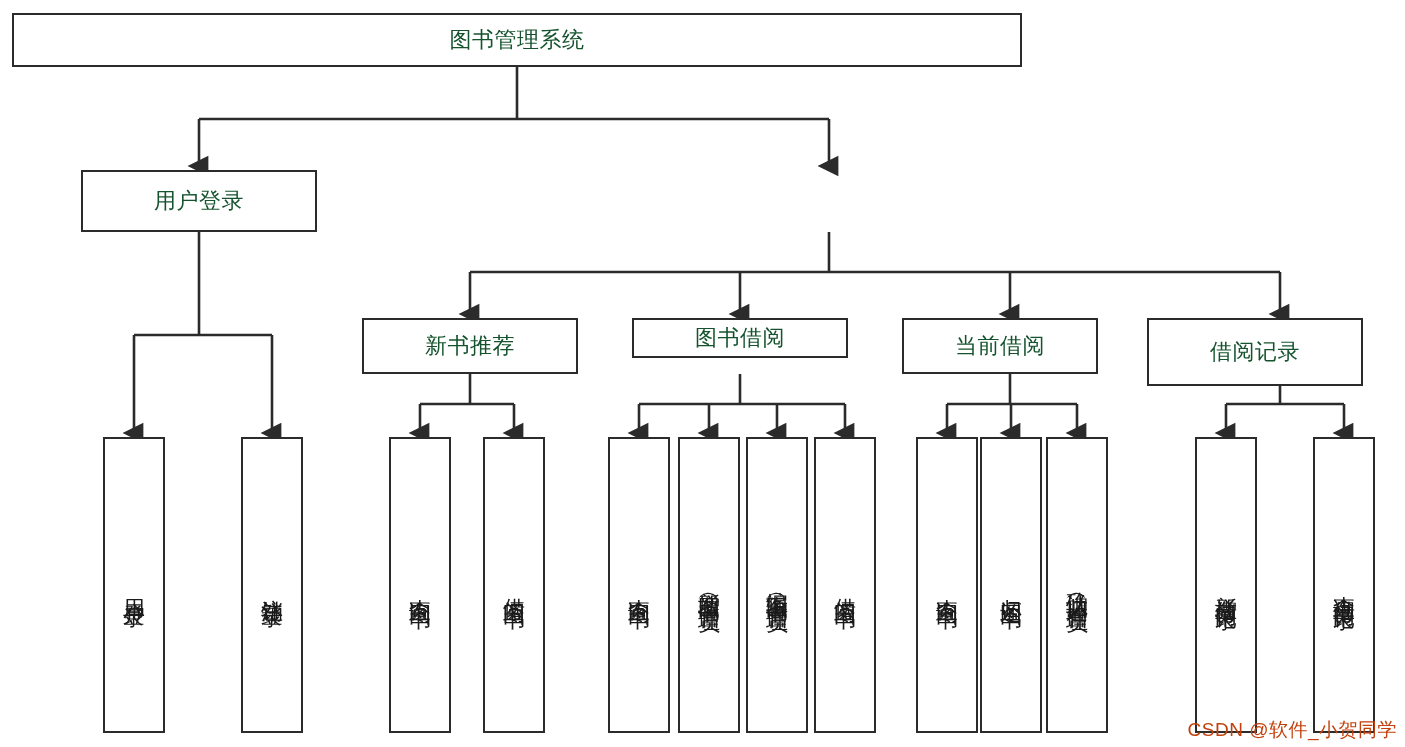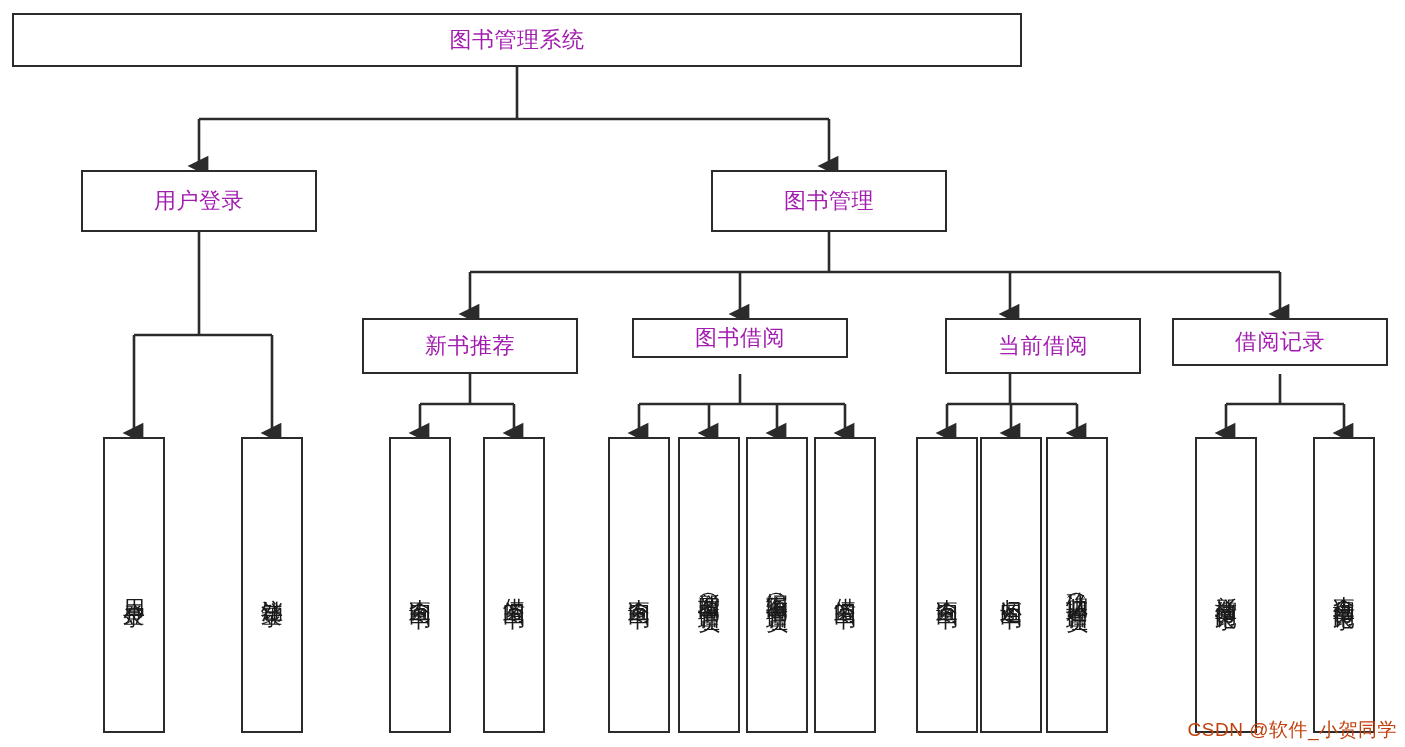--- a/index.html
+++ b/index.html
@@ -26,21 +26,21 @@
     box-sizing: border-box;
     background: #ffffff;
     border: 2px solid #2b2b2b;
     display: flex;
     align-items: center;
     justify-content: center;
     overflow: hidden;
   }
   .node-label-h {
     font-size: 22px;
-    color: #a21caf;
+    color: #14532d;
     line-height: 1.15;
     letter-spacing: 0.5px;
     white-space: nowrap;
     text-align: center;
   }
   .node-label-v {
     font-size: 22px;
     color: #1a1a1a;
     writing-mode: vertical-rl;
     text-orientation: upright;
@@ -129,34 +129,31 @@
     <path class="conn-line" d="M1344,404 L1344,433" marker-end="url(#arrow)"></path>
   </svg>
 
   <div class="node-box" style="left: 12px; top: 13px; width: 1010px; height: 54px;">
     <span class="node-label-h">图书管理系统</span>
   </div>
 
   <div class="node-box" style="left: 81px; top: 170px; width: 236px; height: 62px;">
     <span class="node-label-h">用户登录</span>
   </div>
-  <div class="node-box" style="left: 711px; top: 170px; width: 236px; height: 62px;">
-    <span class="node-label-h">图书管理</span>
-  </div>
 
   <div class="node-box" style="left: 362px; top: 318px; width: 216px; height: 56px; justify-content: center;">
     <span class="node-label-h">新书推荐</span>
   </div>
   <div class="node-box" style="left: 632px; top: 318px; width: 216px; height: 40px;">
     <span class="node-label-h">图书借阅</span>
   </div>
-  <div class="node-box" style="left: 945px; top: 318px; width: 196px; height: 56px;">
+  <div class="node-box" style="left: 902px; top: 318px; width: 196px; height: 56px;">
     <span class="node-label-h">当前借阅</span>
   </div>
-  <div class="node-box" style="left: 1172px; top: 318px; width: 216px; height: 48px;">
+  <div class="node-box" style="left: 1147px; top: 318px; width: 216px; height: 68px;">
     <span class="node-label-h">借阅记录</span>
   </div>
 
   <div class="node-box leaf-box" style="left: 103px; top: 437px; width: 62px; height: 296px;">
     <span class="node-label-v">用户登录</span>
   </div>
   <div class="node-box leaf-box" style="left: 241px; top: 437px; width: 62px; height: 296px;">
     <span class="node-label-v">注销登录</span>
   </div>
   <div class="node-box leaf-box" style="left: 389px; top: 437px; width: 62px; height: 296px;">

